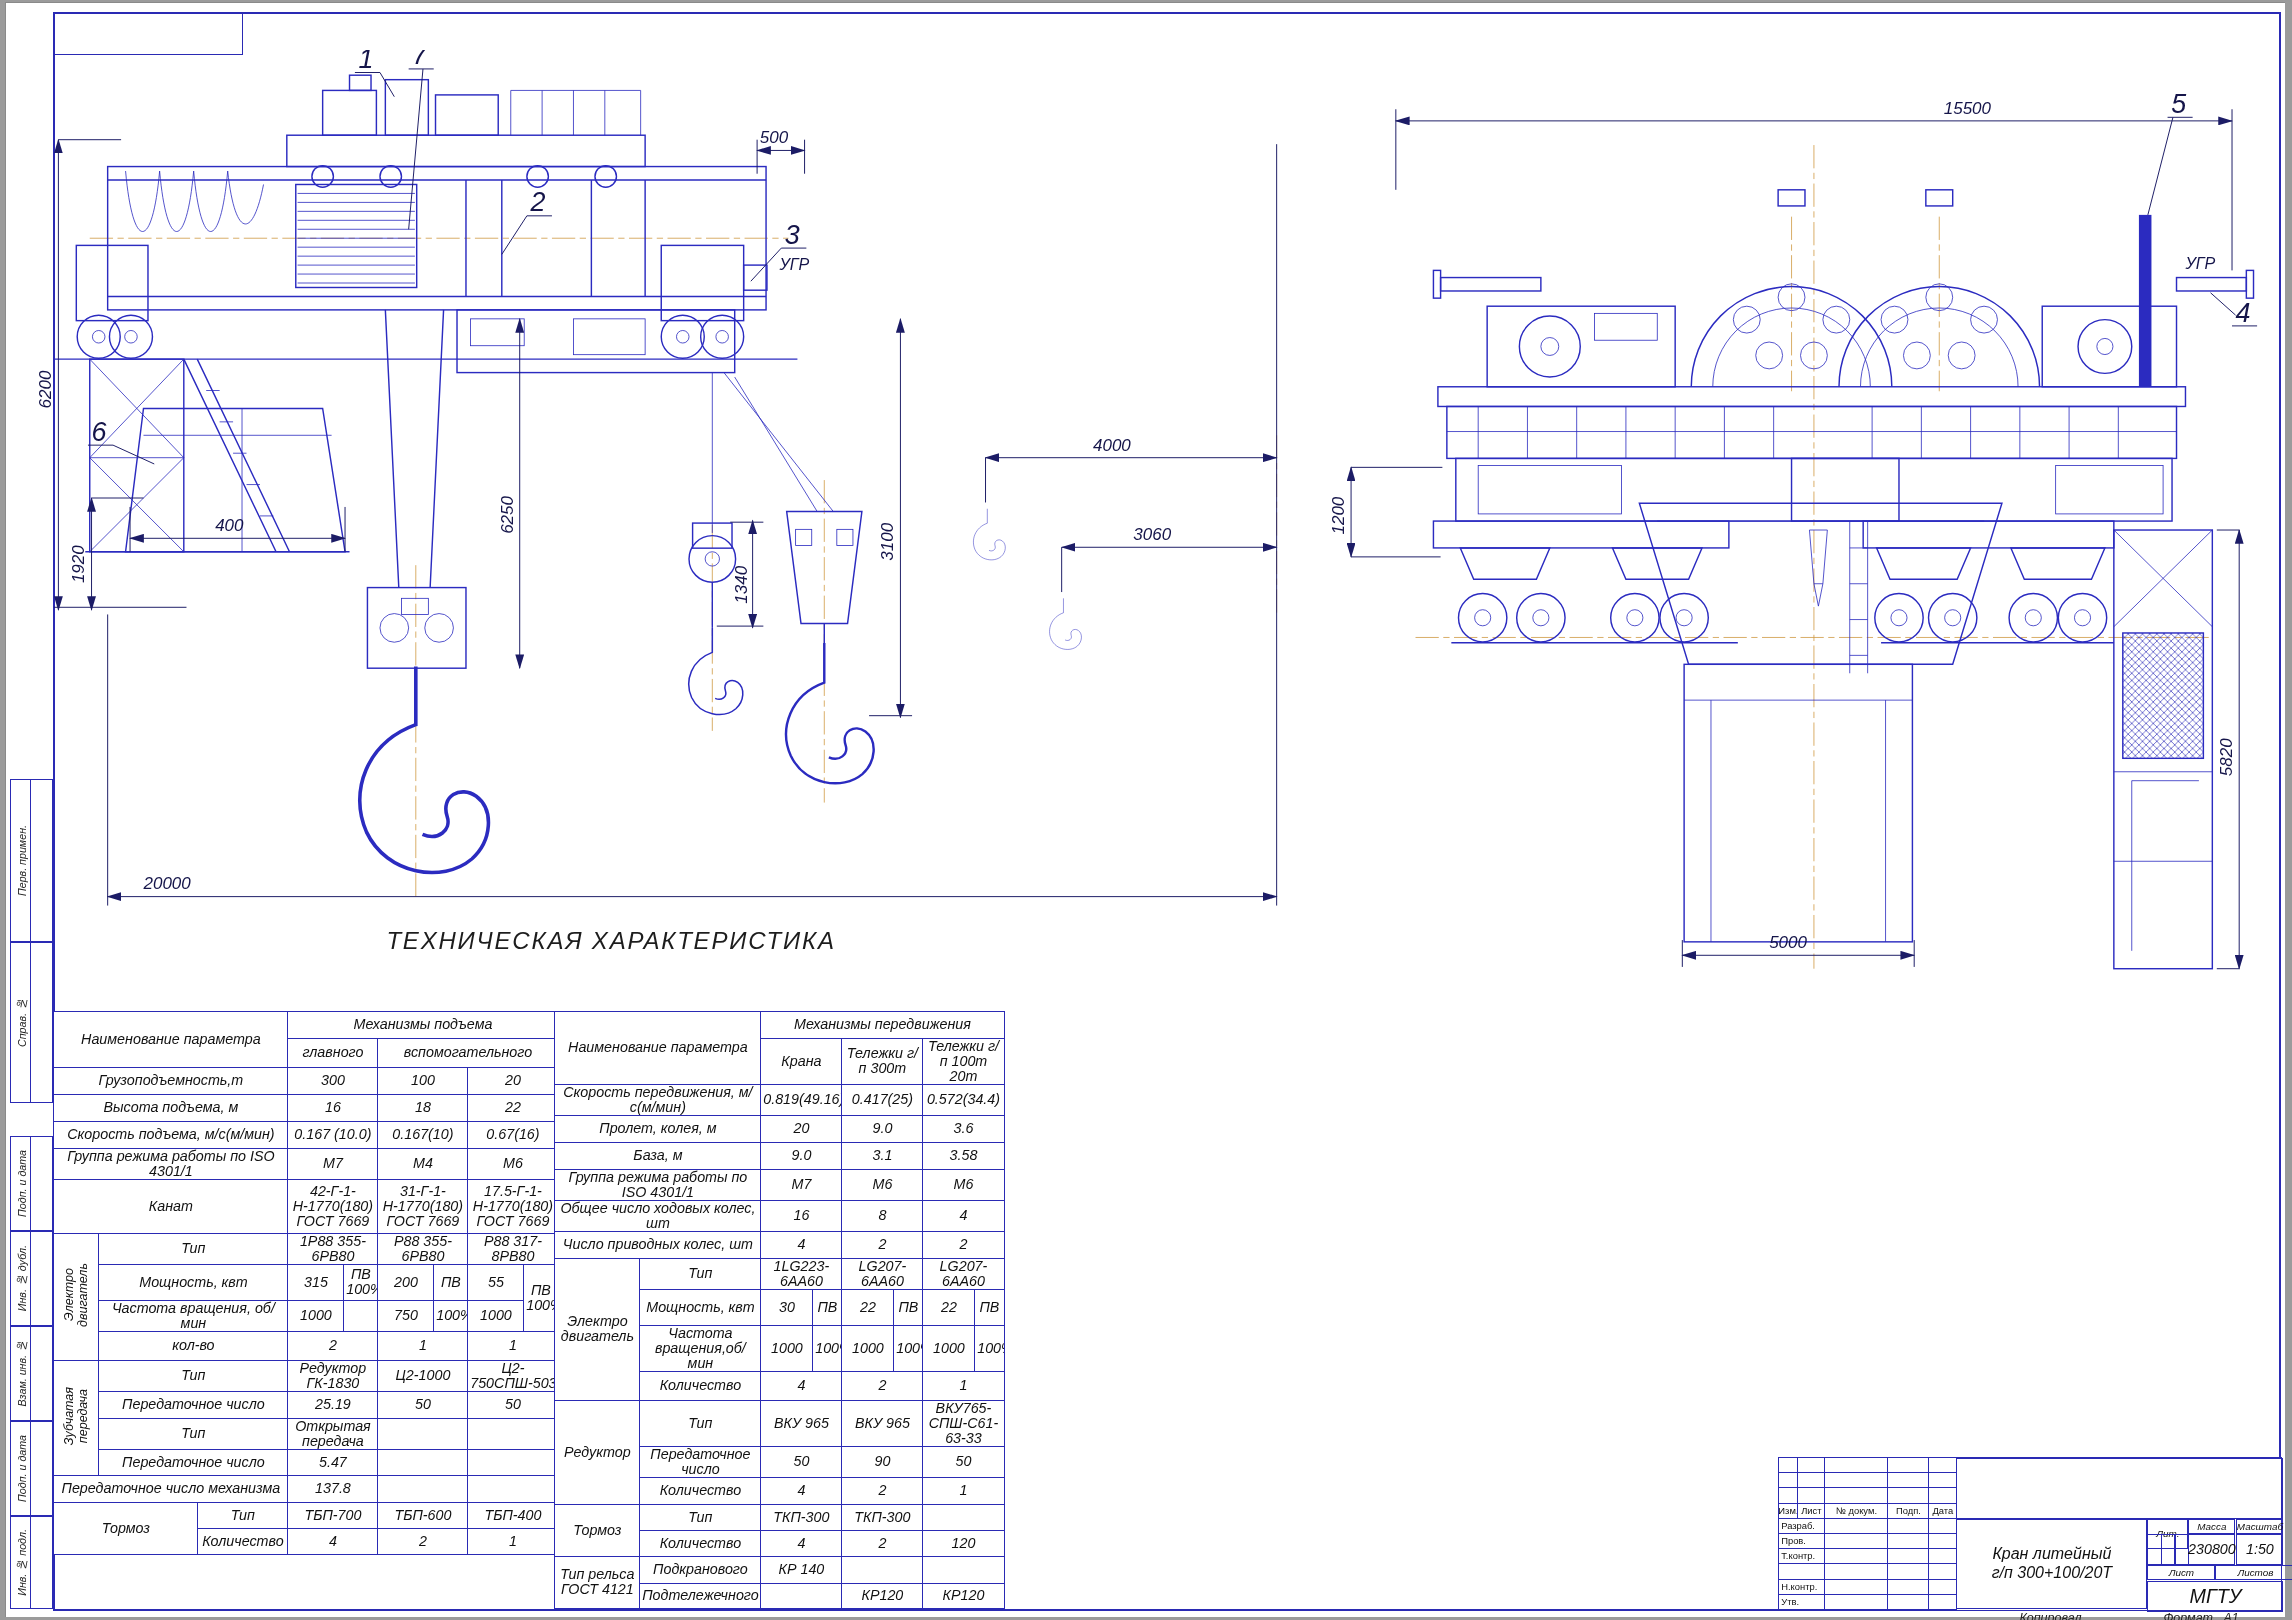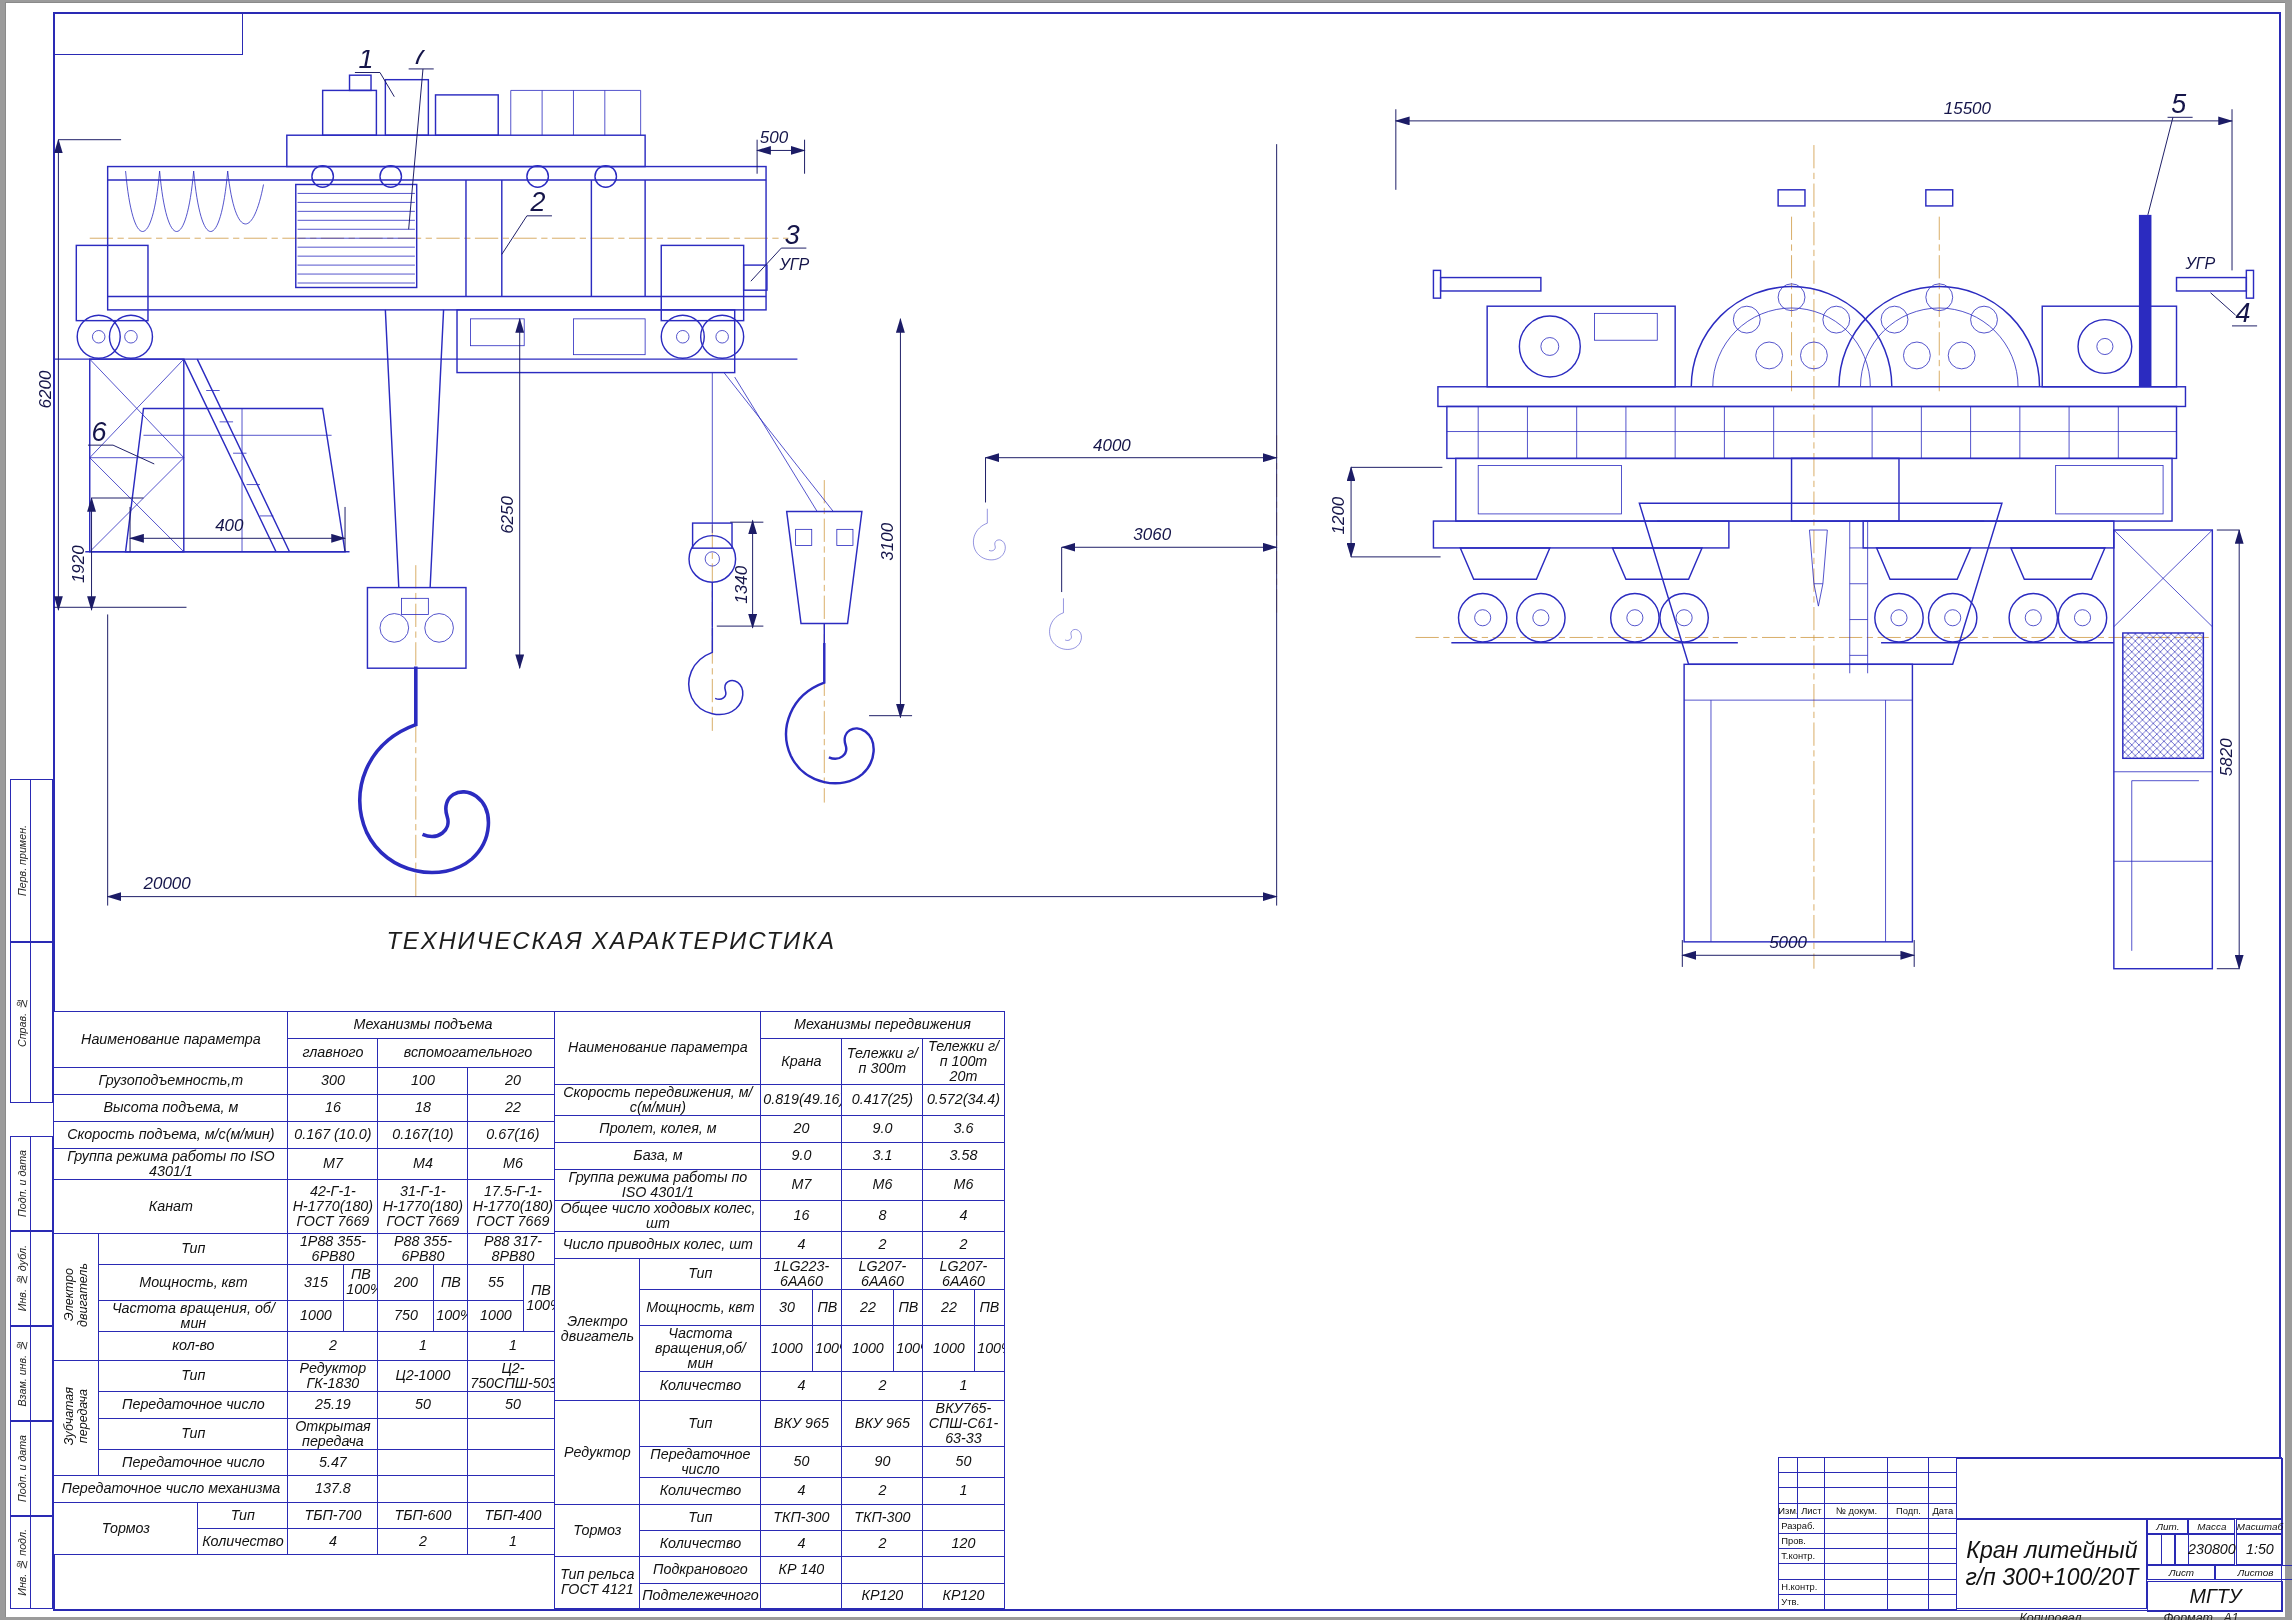--- a/index.html
+++ b/index.html
@@ -39,21 +39,21 @@
            align-items:center;justify-content:center;font-style:italic;color:#111}
   .tb-leftgrid{position:absolute;left:0;top:0;width:177px;height:150px;display:grid;
                grid-template-columns:19px 27px 63px 41px 28px;
                grid-template-rows:15px 15px 16px 15px 15px 15px 15px 16px 15px 15px;}
   .tb-leftgrid div{border-right:0.9px solid #2a2ab4;border-bottom:0.9px solid #2a2ab4;
                    font-size:9.4px;color:#111;display:flex;align-items:center;
                    justify-content:center;overflow:hidden;white-space:nowrap}
   .tb-leftgrid div.rl{grid-column:1/3;justify-content:flex-start;padding-left:1.8px}
   .tb-title{position:absolute;left:177px;top:61px;width:191px;height:90px;display:flex;
             flex-direction:column;align-items:center;justify-content:center;font-style:italic;
-            font-size:23px;color:#111;border:0.9px solid #2a2ab4;box-sizing:border-box;line-height:1.15}
+            font-size:16px;color:#111;border:0.9px solid #2a2ab4;box-sizing:border-box;line-height:1.15}
   .ftr{position:absolute;font-size:12.5px;font-style:italic;color:#222;white-space:nowrap}
   
   .s{stroke:#2b2bc0;stroke-width:1.6;fill:none}
   .s2{stroke:#2b2bc0;stroke-width:.9;fill:none}
   .sf{fill:#2b2bc0;stroke:none}
   .d{stroke:#1c1c66;stroke-width:1.1;fill:none}
   .cl{stroke:#d09a45;stroke-width:.9;fill:none;stroke-dasharray:26 5 7 5}
   text.dt{font-family:"Liberation Sans",sans-serif;font-style:italic;font-size:19px;fill:#15154a}
   text.co{font-family:"Liberation Sans",sans-serif;font-style:italic;font-size:30px;fill:#15154a}
   text.ug{font-family:"Liberation Sans",sans-serif;font-style:italic;font-size:18px;fill:#15154a}
@@ -668,21 +668,21 @@
       <div class="rl">Утв.</div>
         <div></div>
         <div></div>
         <div></div>
     </div>
     <div class="tb-cell" style="left:177px;top:0;width:327px;height:61px"></div>
     <div class="tb-title">
       <div>Кран литейный</div>
       <div>г/п 300+100/20Т</div>
     </div>
-    <div class="tb-cell" style="left:368px;top:61px;width:41px;height:15px;font-size:9.9px">Лит.</div>
+    <div class="tb-cell" style="left:368px;top:61px;width:41px;height:30px;font-size:9.9px">Лит.</div>
     <div class="tb-cell" style="left:409px;top:61px;width:47px;height:15px;font-size:9.9px">Масса</div>
     <div class="tb-cell" style="left:457px;top:61px;width:47px;height:15px;font-size:9.9px">Масштаб</div>
     <div class="tb-cell" style="left:368px;top:76px;width:14.3px;height:31px"></div>
     <div class="tb-cell" style="left:382px;top:76px;width:13.4px;height:31px"></div>
     <div class="tb-cell" style="left:396px;top:76px;width:13.4px;height:31px"></div>
     <div class="tb-cell" style="left:409px;top:76px;width:47px;height:31px;font-size:14.3px">230800</div>
     <div class="tb-cell" style="left:457px;top:76px;width:47px;height:31px;font-size:14.3px">1:50</div>
     <div class="tb-cell" style="left:368px;top:107px;width:68px;height:15px;font-size:9.9px">Лист</div>
     <div class="tb-cell" style="left:436px;top:107px;width:80px;height:15px;font-size:9.9px">Листов</div>
     <div class="tb-cell" style="left:368px;top:123px;width:136px;height:31px;font-size:19.7px">МГТУ</div>

